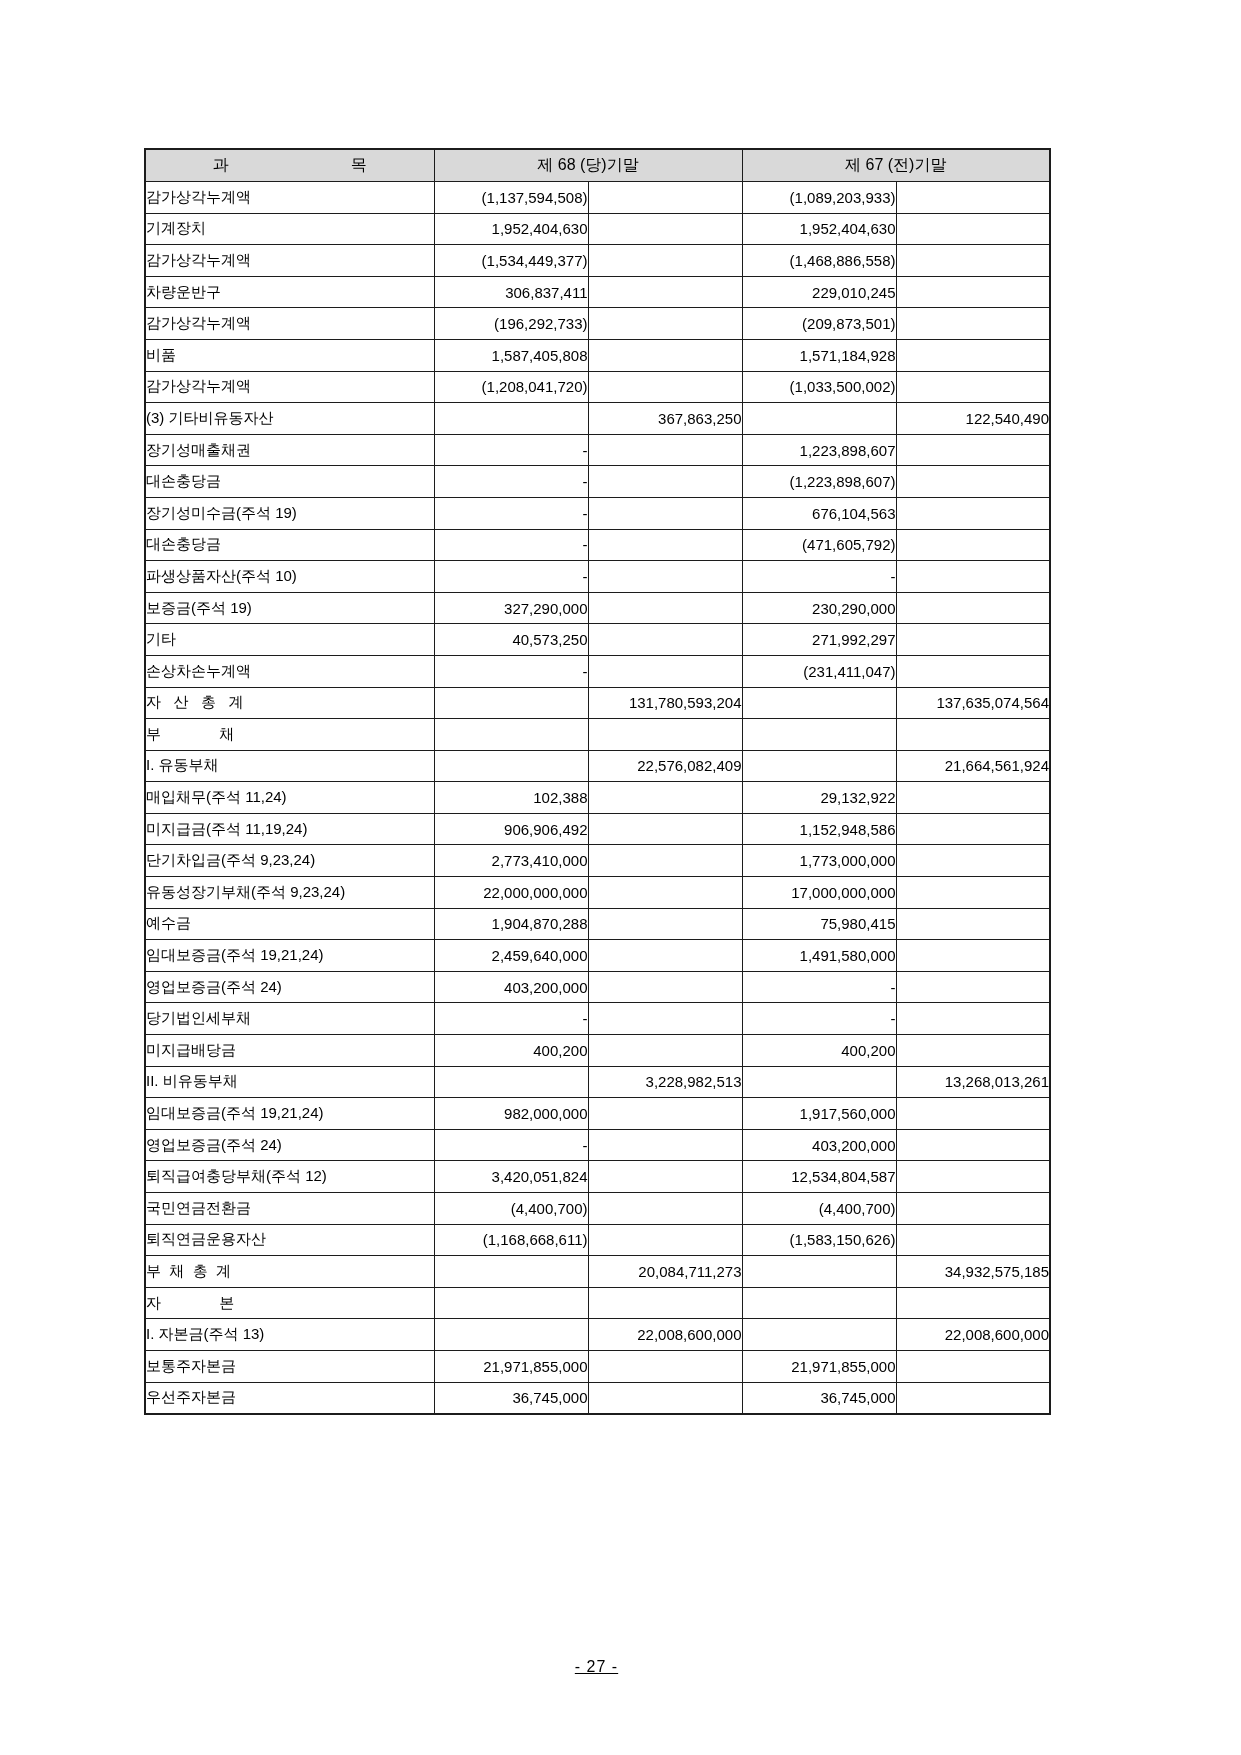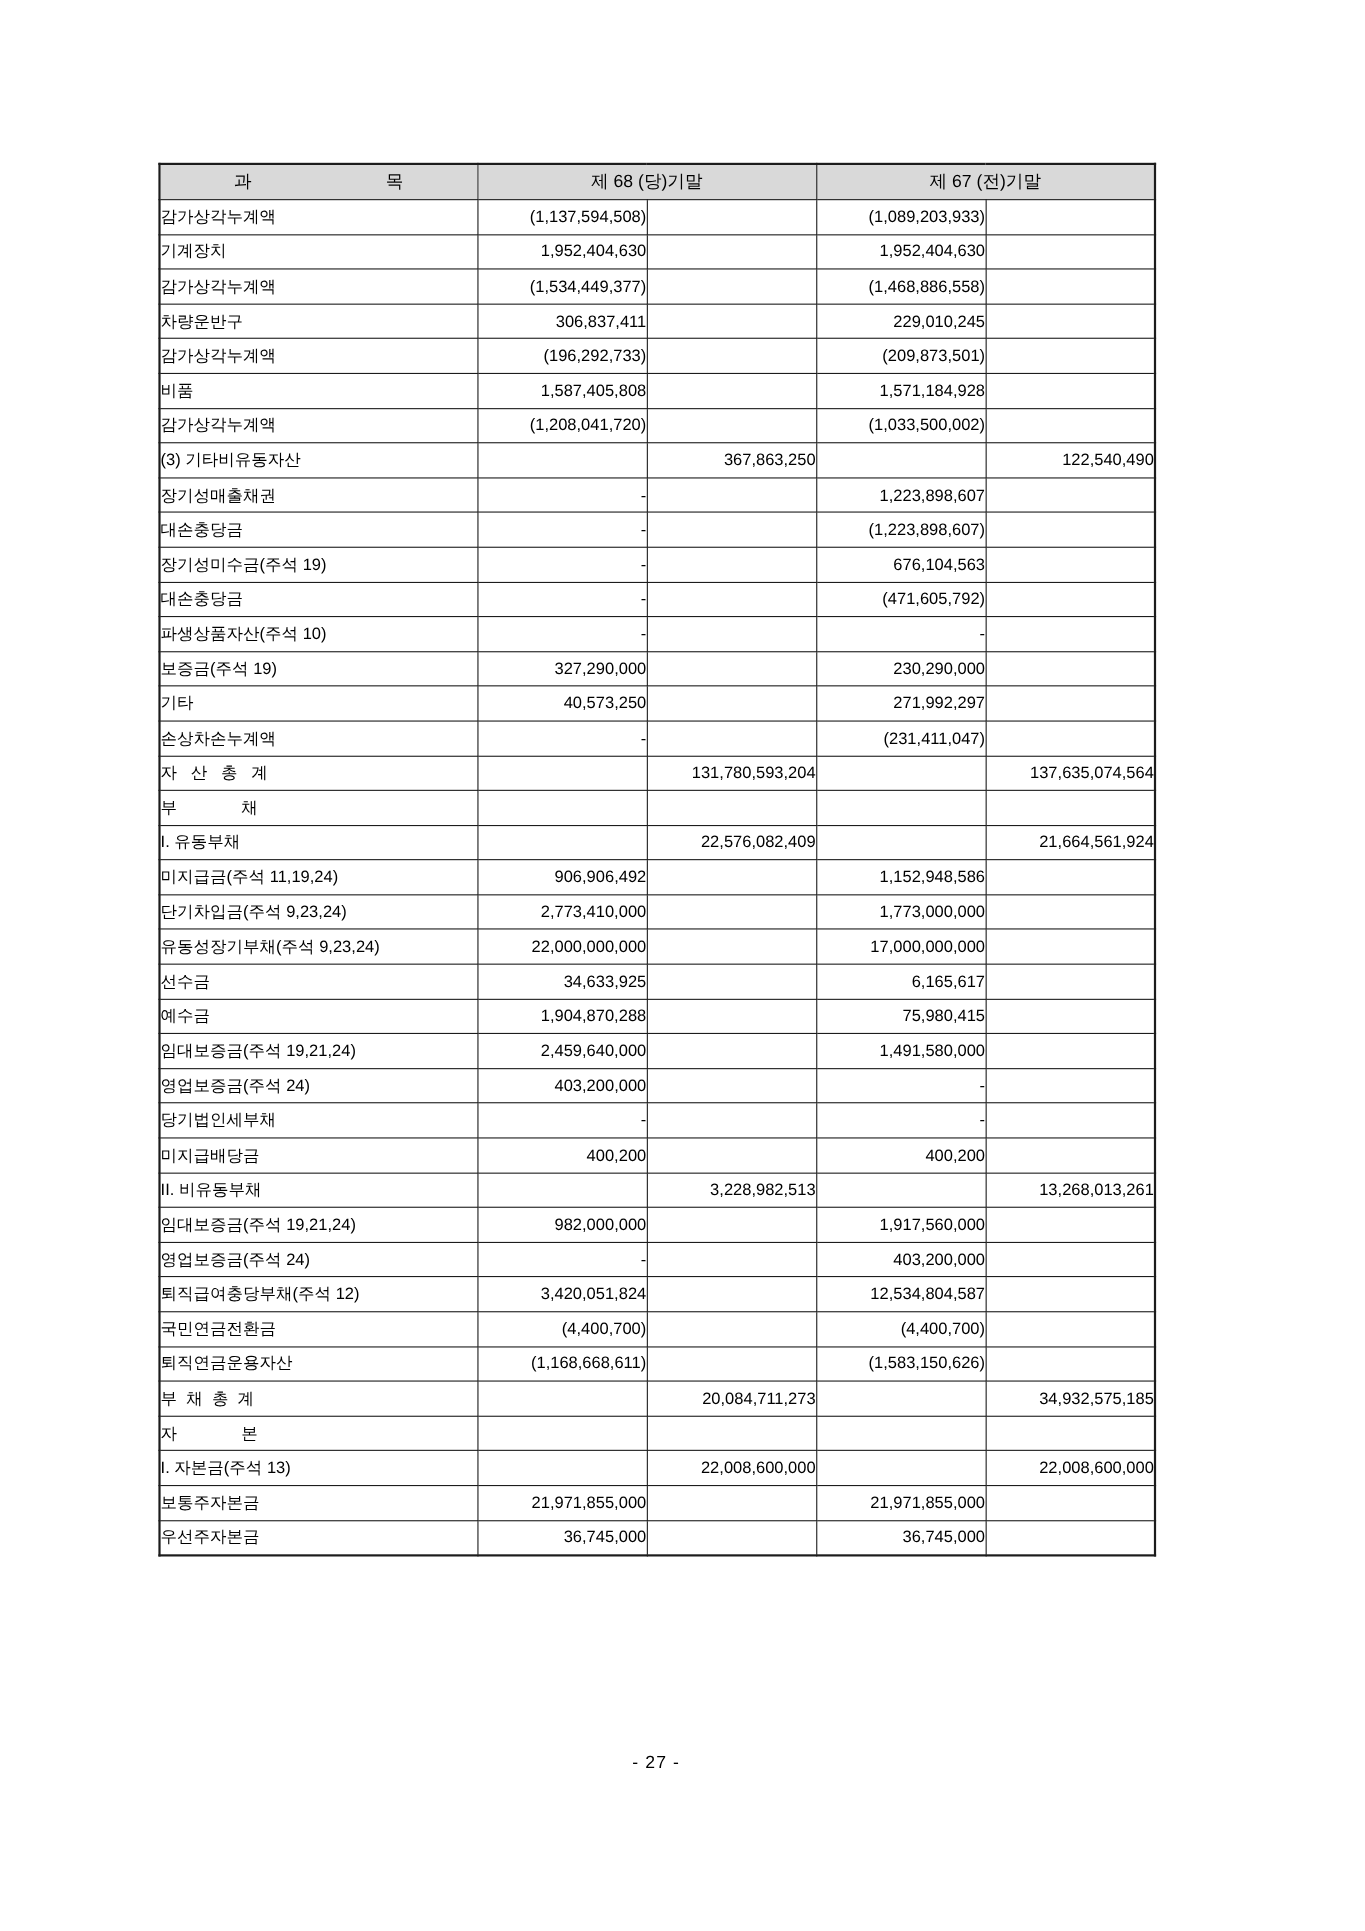--- a/index.html
+++ b/index.html
@@ -62,25 +62,26 @@
     white-space: nowrap;
   }
   .ind-0 { padding-left: 10px; }
   .ind-1 { padding-left: 25px; }
   .ind-2 { padding-left: 44px; }
   .ind-3 { padding-left: 58px; font-family: Liberation Mono, monospace; }
   .page-number {
     position: absolute;
     left: 144px;
     width: 905px;
-    top: 1594px;
+    top: 1658px;
     text-align: center;
     font-size: 16px;
     letter-spacing: 1px;
     white-space: pre;
+    text-decoration: underline;
   }
 </style>
 </head>
 <body>
 
 <div class="page">
 
   <table class="fin-table">
     <colgroup>
       <col style="width:289px">
@@ -247,20 +248,27 @@
     </tr>
 
     <tr>
       <td class="label-cell ind-0">I. 유동부채</td>
       <td class="num-cell"></td>
       <td class="num-cell">22,576,082,409</td>
       <td class="num-cell"></td>
       <td class="num-cell">21,664,561,924</td>
     </tr>
 
+    <tr>
+      <td class="label-cell ind-2">매입채무(주석 11,24)</td>
+      <td class="num-cell">102,388</td>
+      <td class="num-cell"></td>
+      <td class="num-cell">29,132,922</td>
+      <td class="num-cell"></td>
+    </tr>
 
     <tr>
       <td class="label-cell ind-2">미지급금(주석 11,19,24)</td>
       <td class="num-cell">906,906,492</td>
       <td class="num-cell"></td>
       <td class="num-cell">1,152,948,586</td>
       <td class="num-cell"></td>
     </tr>
 
     <tr>
@@ -272,27 +280,20 @@
     </tr>
 
     <tr>
       <td class="label-cell ind-2">유동성장기부채(주석 9,23,24)</td>
       <td class="num-cell">22,000,000,000</td>
       <td class="num-cell"></td>
       <td class="num-cell">17,000,000,000</td>
       <td class="num-cell"></td>
     </tr>
 
-    <tr>
-      <td class="label-cell ind-2">선수금</td>
-      <td class="num-cell">34,633,925</td>
-      <td class="num-cell"></td>
-      <td class="num-cell">6,165,617</td>
-      <td class="num-cell"></td>
-    </tr>
 
     <tr>
       <td class="label-cell ind-2">예수금</td>
       <td class="num-cell">1,904,870,288</td>
       <td class="num-cell"></td>
       <td class="num-cell">75,980,415</td>
       <td class="num-cell"></td>
     </tr>
 
 

